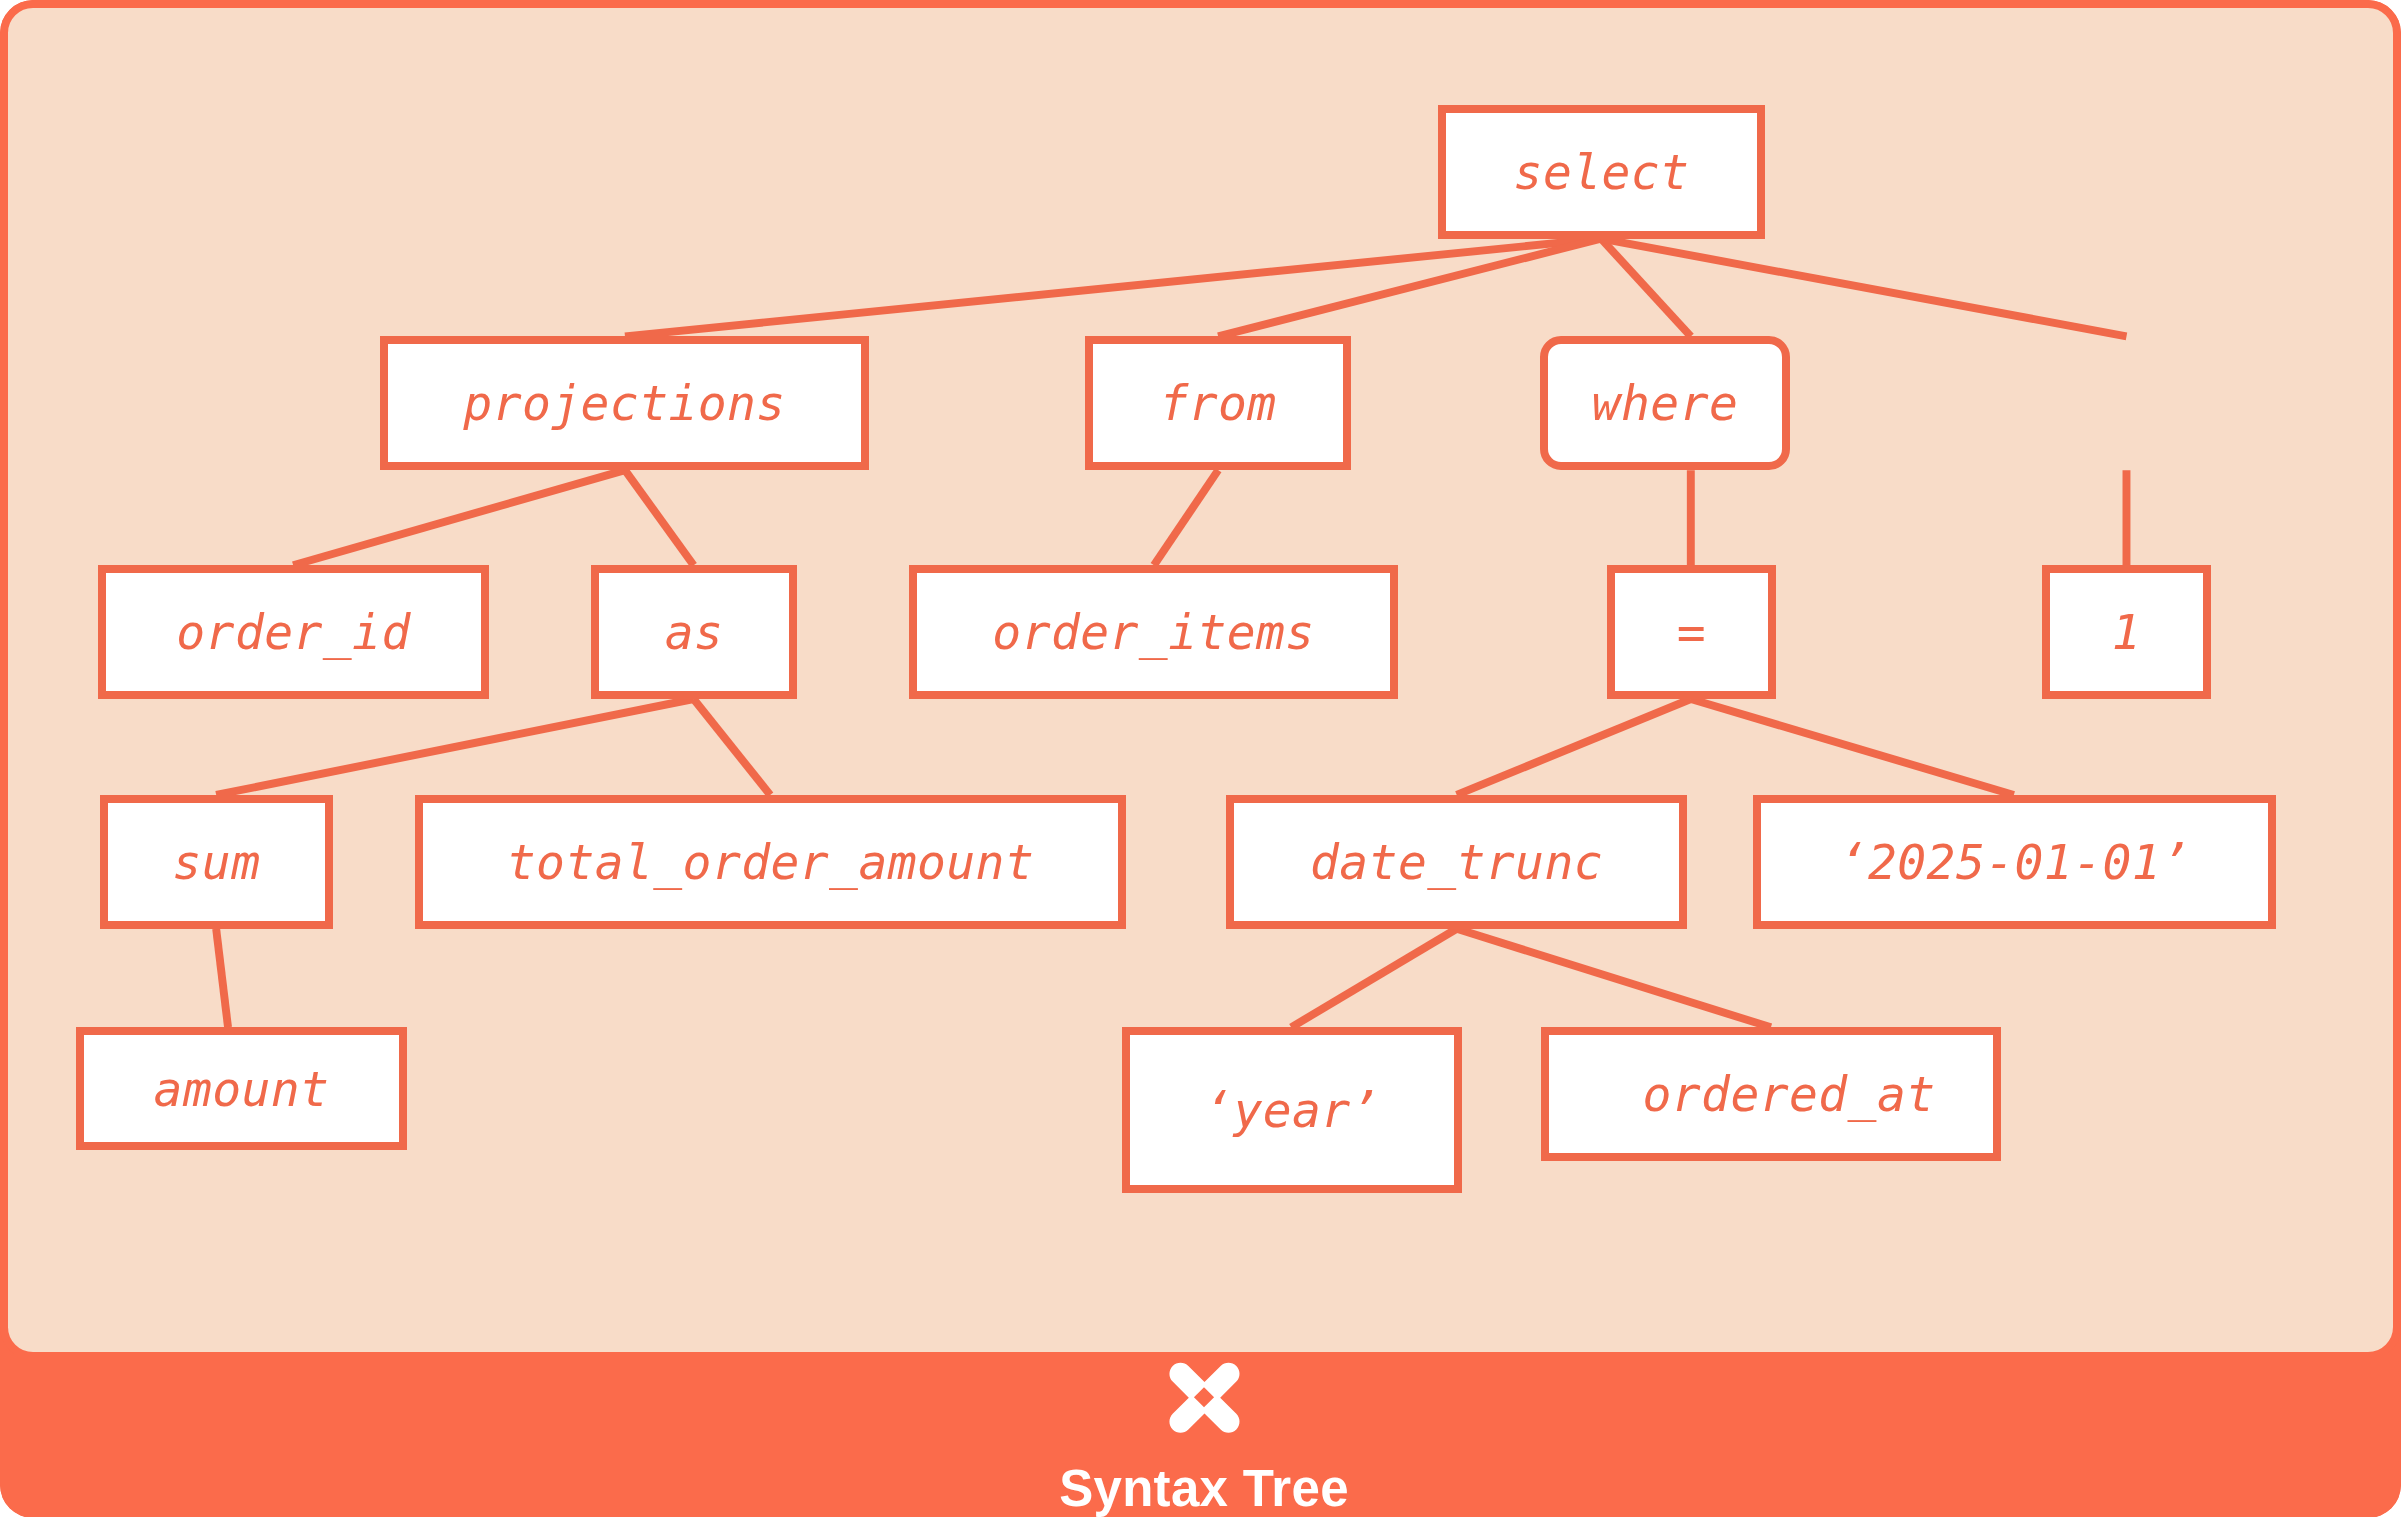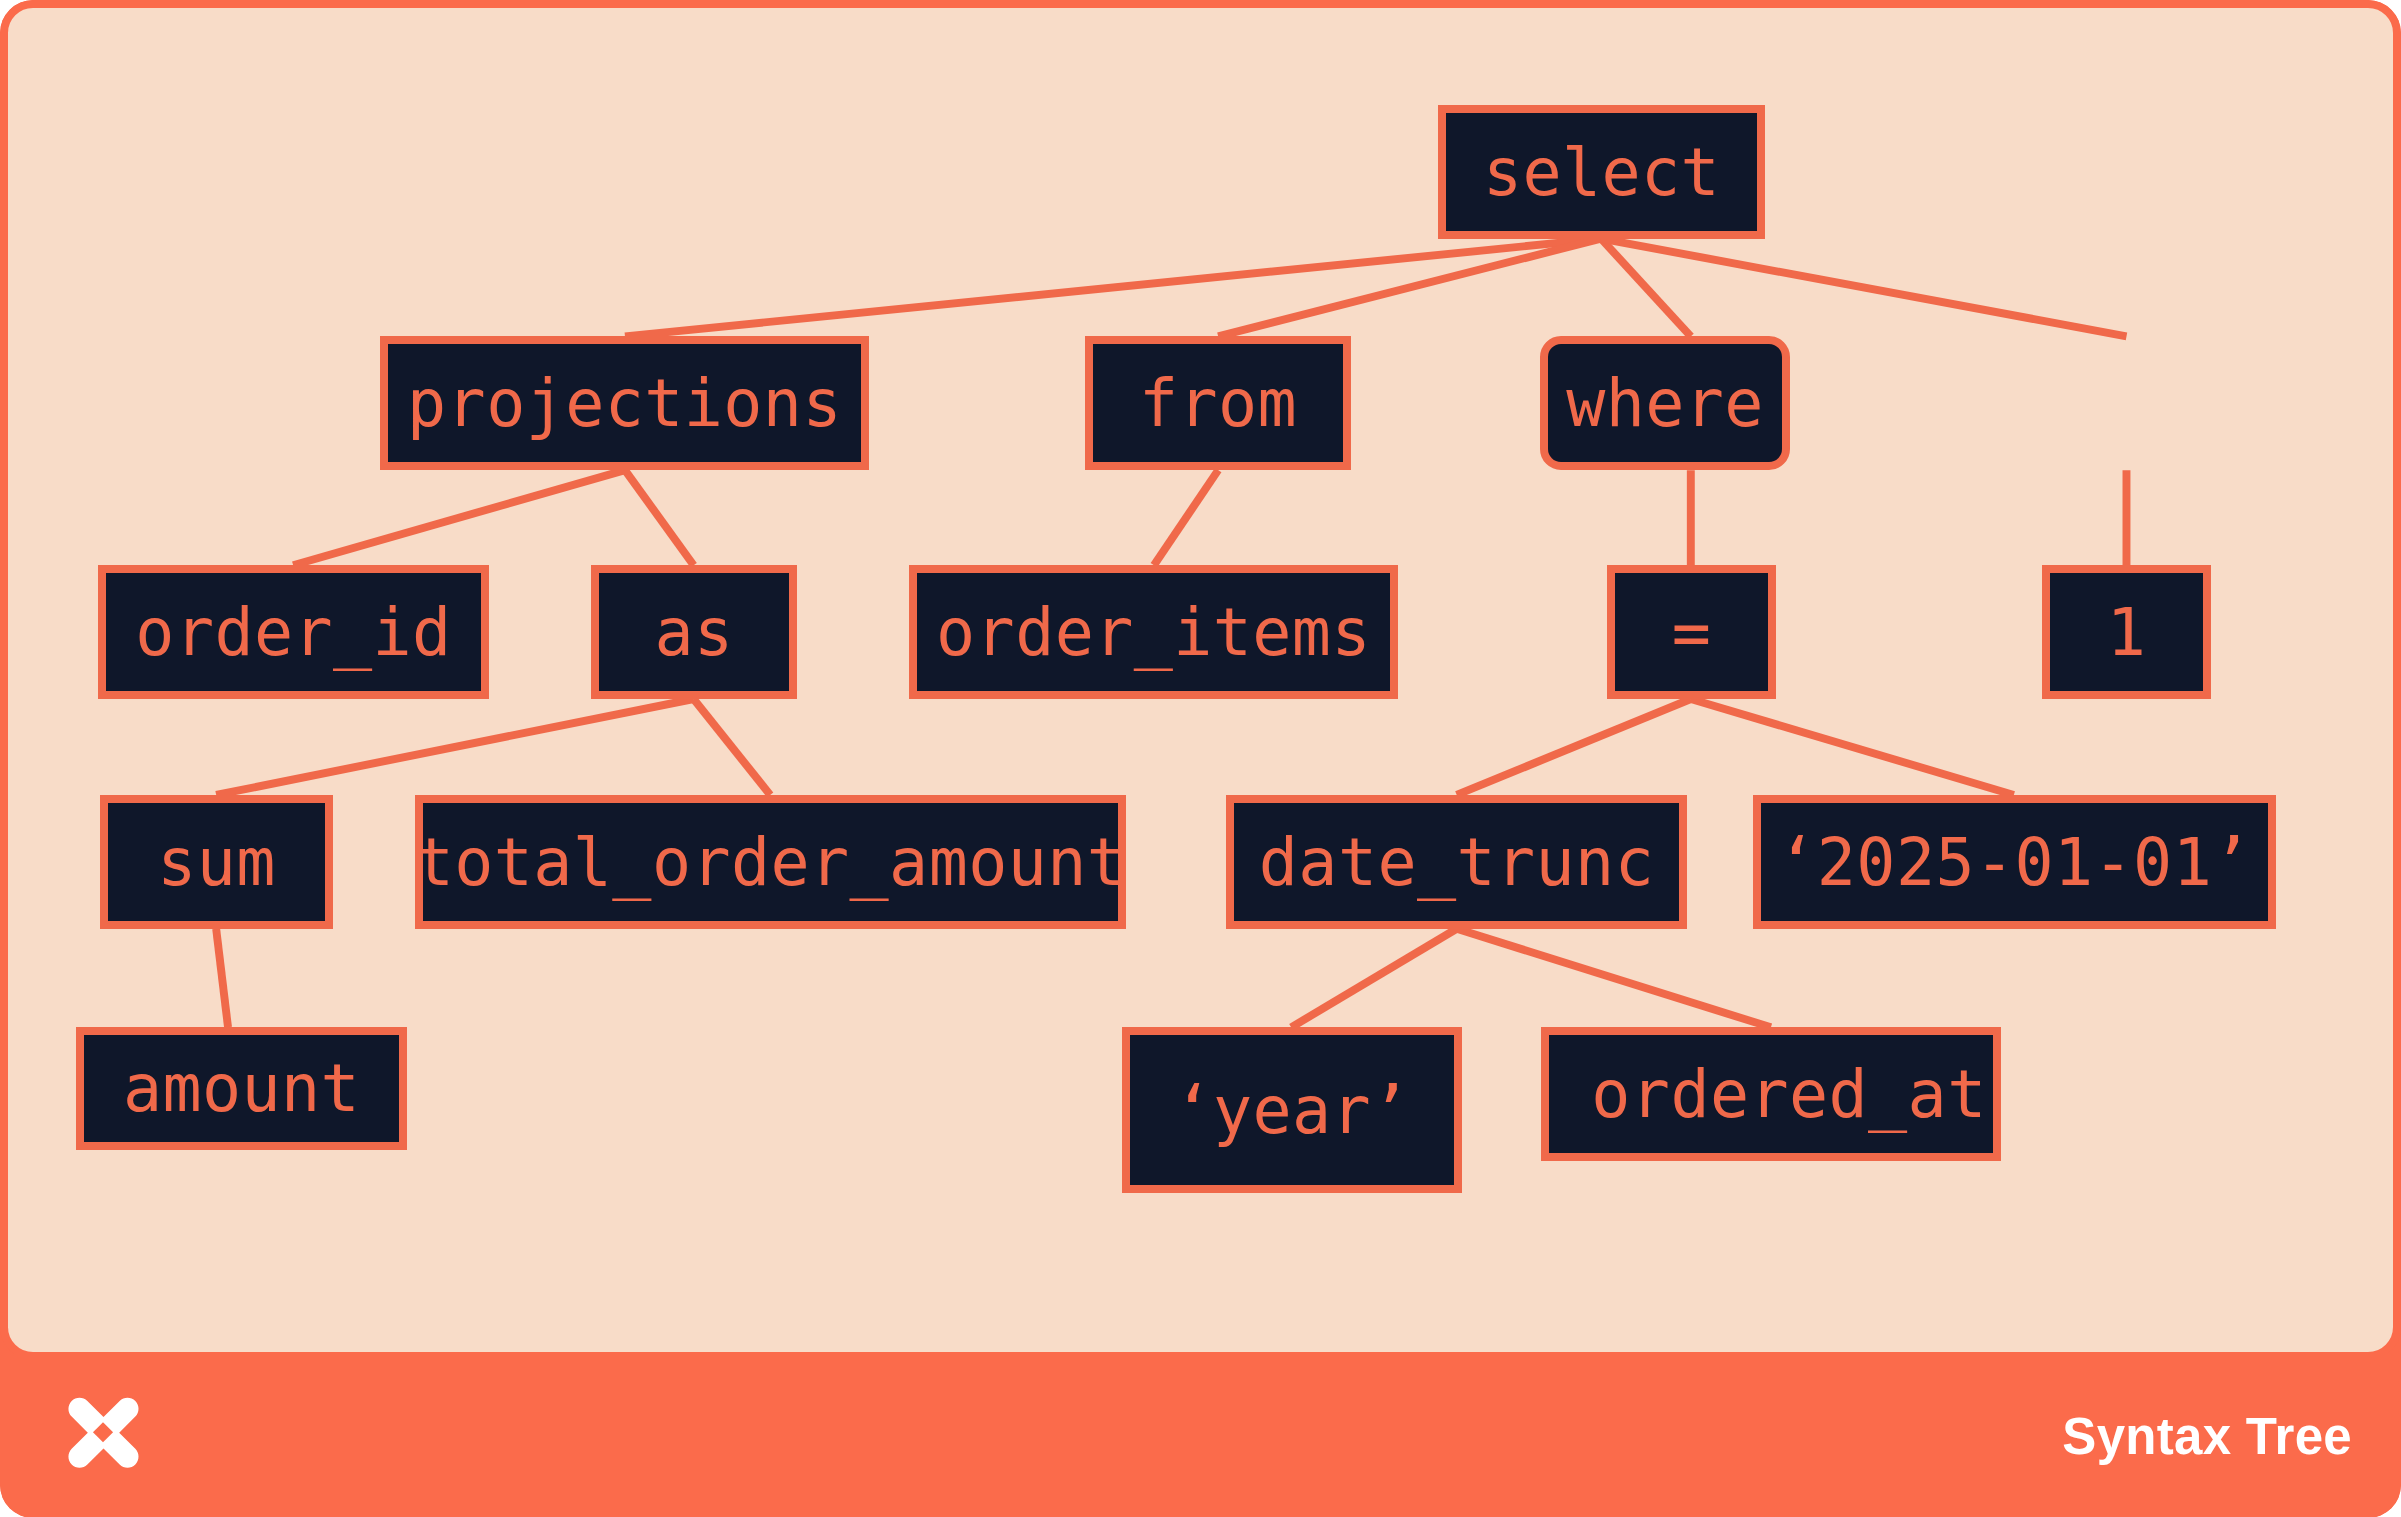--- a/index.html
+++ b/index.html
@@ -50,49 +50,51 @@
     position: absolute;
     left: 0;
     top: 0;
     width: 2401px;
     height: 1360px;
     pointer-events: none;
   }
 
   .node {
     position: absolute;
-    background: #0f172a;
+    background: #ffffff;
     border: 8px solid #F0694A;
     box-sizing: border-box;
     display: flex;
     align-items: center;
     justify-content: center;
     color: #F0694A;
     font-family: "DejaVu Sans Mono", "Liberation Mono", monospace;
-    font-size: 65px;
+    font-size: 48px;
     letter-spacing: 0.4px;
     line-height: 1;
     white-space: pre;
+    font-style: italic;
   }
 
   
   #footer {
     position: absolute;
     left: 0;
     bottom: 0;
     width: 2401px;
     height: 164px;
     background: #FB6B4B;
     border-bottom-left-radius: 33px;
     border-bottom-right-radius: 33px;
     display: flex;
     align-items: center;
     justify-content: space-between;
     box-sizing: border-box;
     padding: 0 49px 0 56px;
+    flex-direction: column;
   }
   #brand-logo {
     width: 95px;
     height: 95px;
     display: block;
   }
   #footer-title {
     color: #ffffff;
     font-family: "Liberation Sans", sans-serif;
     font-size: 51px;

